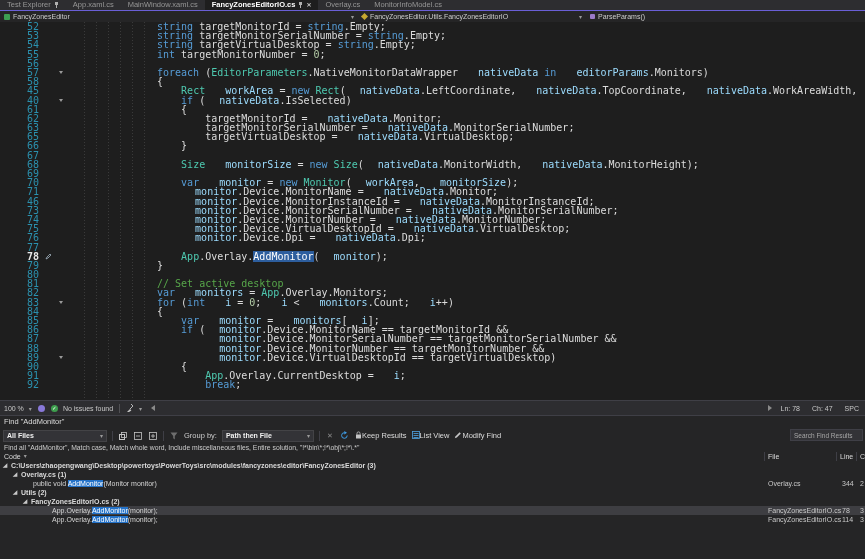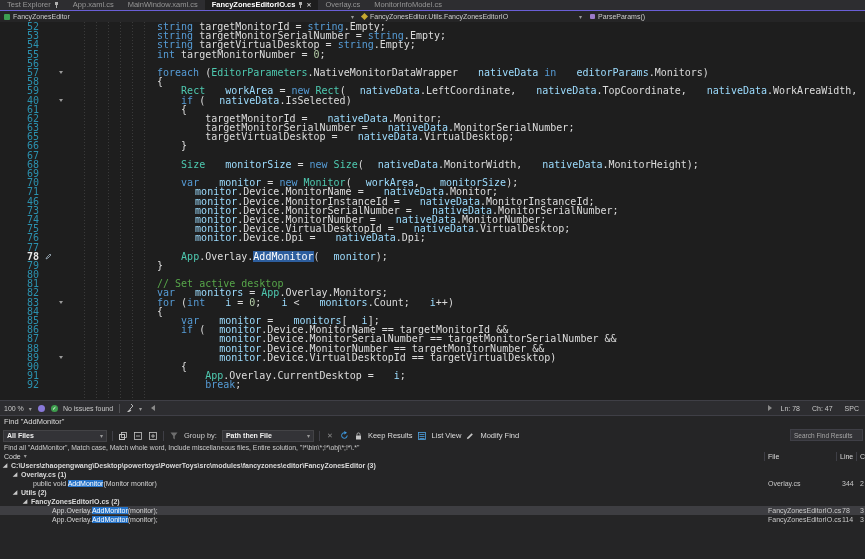--- a/index.html
+++ b/index.html
@@ -56,21 +56,21 @@
   .sright{display:flex;gap:12px;align-items:center;padding-right:2px;}
   .dd7{color:#9A9A9A;font-size:6px;}
   
   .findpanel{height:144px;background:#252526;border-top:1px solid #3F3F46;font-size:7.5px;}
   .ftitle{height:12px;line-height:12px;padding-left:4px;color:#DCDCDC;}
   .ftoolbar{height:15px;display:flex;align-items:center;gap:5px;padding:0 3px;position:relative;}
   .fcombo{height:12px;background:#333337;border:1px solid #434346;display:flex;align-items:center;
           padding:0 3px;color:#F1F1F1;gap:3px;font-size:7px;}
   .fcombo .dd{margin-left:auto;color:#9A9A9A;font-size:6px;}
   .tbico{display:inline-flex;align-items:center;justify-content:center;width:10px;height:10px;}
-  .tbtn{display:inline-flex;align-items:flex-end;gap:6px;color:#DCDCDC;}
+  .tbtn{display:inline-flex;align-items:flex-start;gap:0;color:#DCDCDC;}
   .vsep{width:1px;height:10px;background:#3F3F46;}
   .fsearch{position:absolute;right:2px;top:1px;width:73px;height:12px;background:#333337;
            border:1px solid #3F3F46;color:#CCC;font-size:6.5px;padding:0 3px;font-family:"Liberation Sans",sans-serif;}
   .fsearch::placeholder{color:#A6A6A6;}
   .fsummary{height:9px;line-height:9px;font-size:6.8px;color:#CCCCCC;padding-left:4px;white-space:nowrap;overflow:hidden;}
   .fheader{height:9px;position:relative;font-size:7px;color:#DCDCDC;line-height:9px;}
   .fheader .hsep{position:absolute;top:0;bottom:0;width:1px;background:#3F3F46;}
   .hcode{position:absolute;left:4px;display:flex;gap:3px;align-items:center;}
   .hfile{position:absolute;left:768px;}
   .hline{position:absolute;left:840px;}
@@ -178,21 +178,21 @@
         </span>
         <span class="code"><span class="kw">foreach</span> (<span class="ty">EditorParameters</span>.NativeMonitorDataWrapper <span class="loc">nativeData</span> <span class="kw">in</span> <span class="loc">editorParams</span>.Monitors)</span>
       </div>
       <div class="crow">
         <span class="ln">58</span>
         <span class="mk"></span>
         <span class="fold"></span>
         <span class="code">{</span>
       </div>
       <div class="crow">
-        <span class="ln">59</span>
+        <span class="ln">45</span>
         <span class="mk"></span>
         <span class="fold"></span>
         <span class="code">    <span class="ty">Rect</span> <span class="loc">workArea</span> = <span class="kw">new</span> <span class="ty">Rect</span>(<span class="loc">nativeData</span>.LeftCoordinate, <span class="loc">nativeData</span>.TopCoordinate, <span class="loc">nativeData</span>.WorkAreaWidth, <span class="loc">nativeData</span>.WorkAreaHeight);</span>
       </div>
       <div class="crow">
         <span class="ln">40</span>
         <span class="mk"></span>
         <span class="fold">
           <span class="tri"></span>
         </span>

